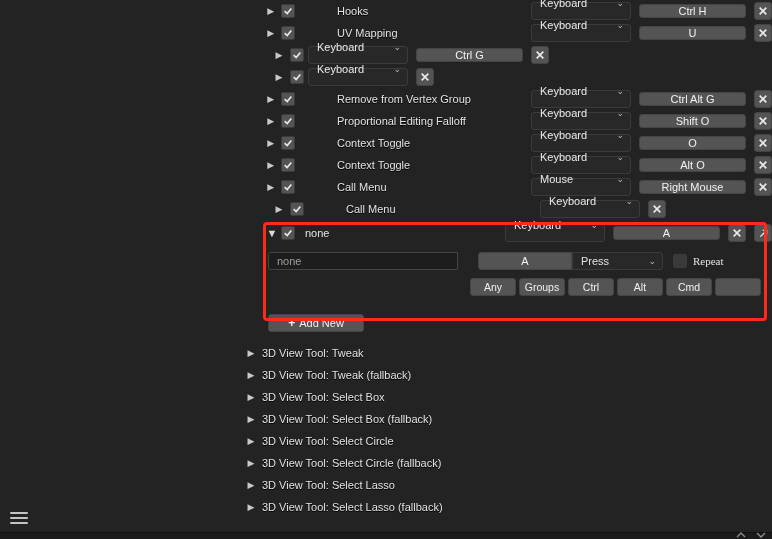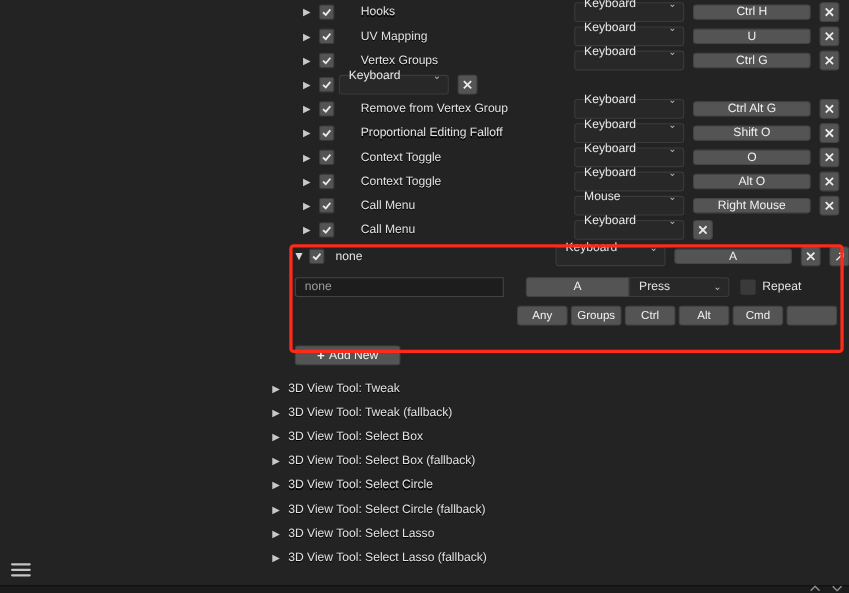--- a/index.html
+++ b/index.html
@@ -6,21 +6,21 @@
   html, body { width: 772px; height: 539px; background: #232323; color: #d9d9d9; overflow: hidden; font-size: 11px; }
   .page { position: relative; width: 772px; height: 539px; }
   .left-gutter { position: absolute; left: 0; top: 0; width: 40px; height: 539px; background: #232323; }
   .main { position: absolute; left: 40px; top: 0; width: 732px; height: 539px; }
   .row { display: flex; align-items: center; height: 22px; gap: 4px; }
   .indent { display: inline-block; width: 228px; } 
   .row .caret { width: 14px; text-align: center; color: #c8c8c8; font-size: 9px; cursor: pointer; }
   .chk { width: 14px; height: 14px; border: 1px solid #3b3b3b; border-radius: 2px; background: #545454; display: flex; align-items: center; justify-content: center; cursor: pointer; }
   .chk svg { width: 10px; height: 10px; }
   .chk.off { background: #3a3a3a; }
-  .rlabel { margin-left: 6px; flex: 0 0 204px; color: #e3e3e3; text-shadow: 0 1px 0 #000; padding-left: 14px; }
+  .rlabel { margin-left: 24px; flex: 0 0 204px; color: #e3e3e3; text-shadow: 0 1px 0 #000; padding-left: 14px; }
   .typefield { flex: 0 0 100px; height: 18px; background: #282828; border: 1px solid #3b3b3b; border-radius: 3px; display: flex; align-items: center; padding: 0 6px 16px 8px; cursor: pointer; color: #e9e9e9; justify-content: space-between; gap: 27px; }
   .typefield .chev { font-size: 9px; color: #bbb; }
   .shortcut { flex: 0 0 107px; height: 14px; background: #545454; border: 1px solid #444; border-radius: 3px; display: flex; align-items: center; justify-content: center; color: #f1f1f1; cursor: pointer; margin-left: 4px; }
   .xbtn { flex: 0 0 18px; height: 18px; background: #545454; border: 1px solid #444; border-radius: 3px; display: flex; align-items: center; justify-content: center; cursor: pointer; margin-left: 4px; color: #eaeaea; }
   .xbtn svg { width: 10px; height: 10px; }
 
   
   .panel-wrap { position: relative; margin-top: -1px; }
   .redbox { position: absolute; left: 223px; top: 0; width: 504px; height: 99px; border: 3px solid #ff2a1a; border-radius: 4px; pointer-events: none; }
   .erow { display: flex; align-items: center; height: 22px; gap: 4px; margin-top: 3px; }
@@ -31,21 +31,21 @@
   .extrabtn { flex: 0 0 18px; height: 18px; background: #545454; border: 1px solid #444; border-radius: 3px; display: flex; align-items: center; justify-content: center; cursor: pointer; margin-left: 4px; }
   .extrabtn svg { width: 11px; height: 11px; stroke: #eaeaea; }
 
   .detail { margin-left: 228px; margin-top: 6px; display: flex; align-items: center; gap: 6px; height: 22px; }
   .textin { flex: 0 0 190px; height: 18px; background: #1d1d1d; border: 1px solid #444; border-radius: 3px 0 0 3px; color: #9f9f9f; padding: 0 8px; display: flex; align-items: center; }
   .keypick { flex: 0 0 94px; height: 18px; background: #545454; border: 1px solid #444; border-radius: 3px 0 0 3px; display: flex; align-items: center; justify-content: center; cursor: pointer; color: #f1f1f1; }
   .evtpick { flex: 0 0 91px; height: 18px; background: #282828; border: 1px solid #3b3b3b; border-radius: 0 3px 3px 0; display: flex; align-items: center; justify-content: space-between; padding: 0 6px 0 8px; cursor: pointer; color: #e2e2e2; margin-left: -6px; }
   .evtpick .chev { font-size: 9px; color: #bbb; }
   .repwrap { display: flex; align-items: center; gap: 6px; margin-left: 4px; }
   .repwrap .chk { background: #3a3a3a; }
-  .replabel { color: #e3e3e3; }
+  .replabel { color: #e3e3e3; font-family: Liberation Serif, serif; }
 
   .modrow { margin-left: 430px; margin-top: 4px; display: flex; align-items: center; gap: 3px; height: 22px; }
   .modbtn { flex: 0 0 46px; height: 18px; background: #545454; border: 1px solid #444; border-radius: 3px; display: flex; align-items: center; justify-content: center; cursor: pointer; color: #f1f1f1; font-size: 10.5px; }
   .modbtn.blank { flex: 0 0 46px; background: #545454; }
 
   .addrow { display: flex; align-items: center; height: 22px; margin-top: 14px; }
   .addbtn { margin-left: 228px; width: 96px; height: 18px; background: #545454; border: 1px solid #444; border-radius: 3px; display: flex; align-items: center; justify-content: center; gap: 4px; cursor: pointer; color: #f1f1f1; }
   .addbtn .plus { font-weight: 600; font-size: 12px; line-height: 10px; }
 
   
@@ -118,21 +118,20 @@
           </span>
         </div>
         <div class="row">
           <span class="indent"></span>
           <span class="caret">▶</span>
           <span class="chk">
             <svg viewBox="0 0 12 12">
               <path d="M2 6.2 L5 9 L10 3" fill="none" stroke="#e9e9e9" stroke-width="2"></path>
             </svg>
           </span>
-          <span class="rlabel">Vertex Groups</span>
           <span class="typefield">
             <span>Keyboard</span>
             <span class="chev">⌄</span>
           </span>
           <span class="shortcut">
             <span>Ctrl G</span>
           </span>
           <span class="xbtn">
             <svg viewBox="0 0 12 12">
               <path d="M2 2 L10 10 M10 2 L2 10" stroke="#eaeaea" stroke-width="2"></path>

